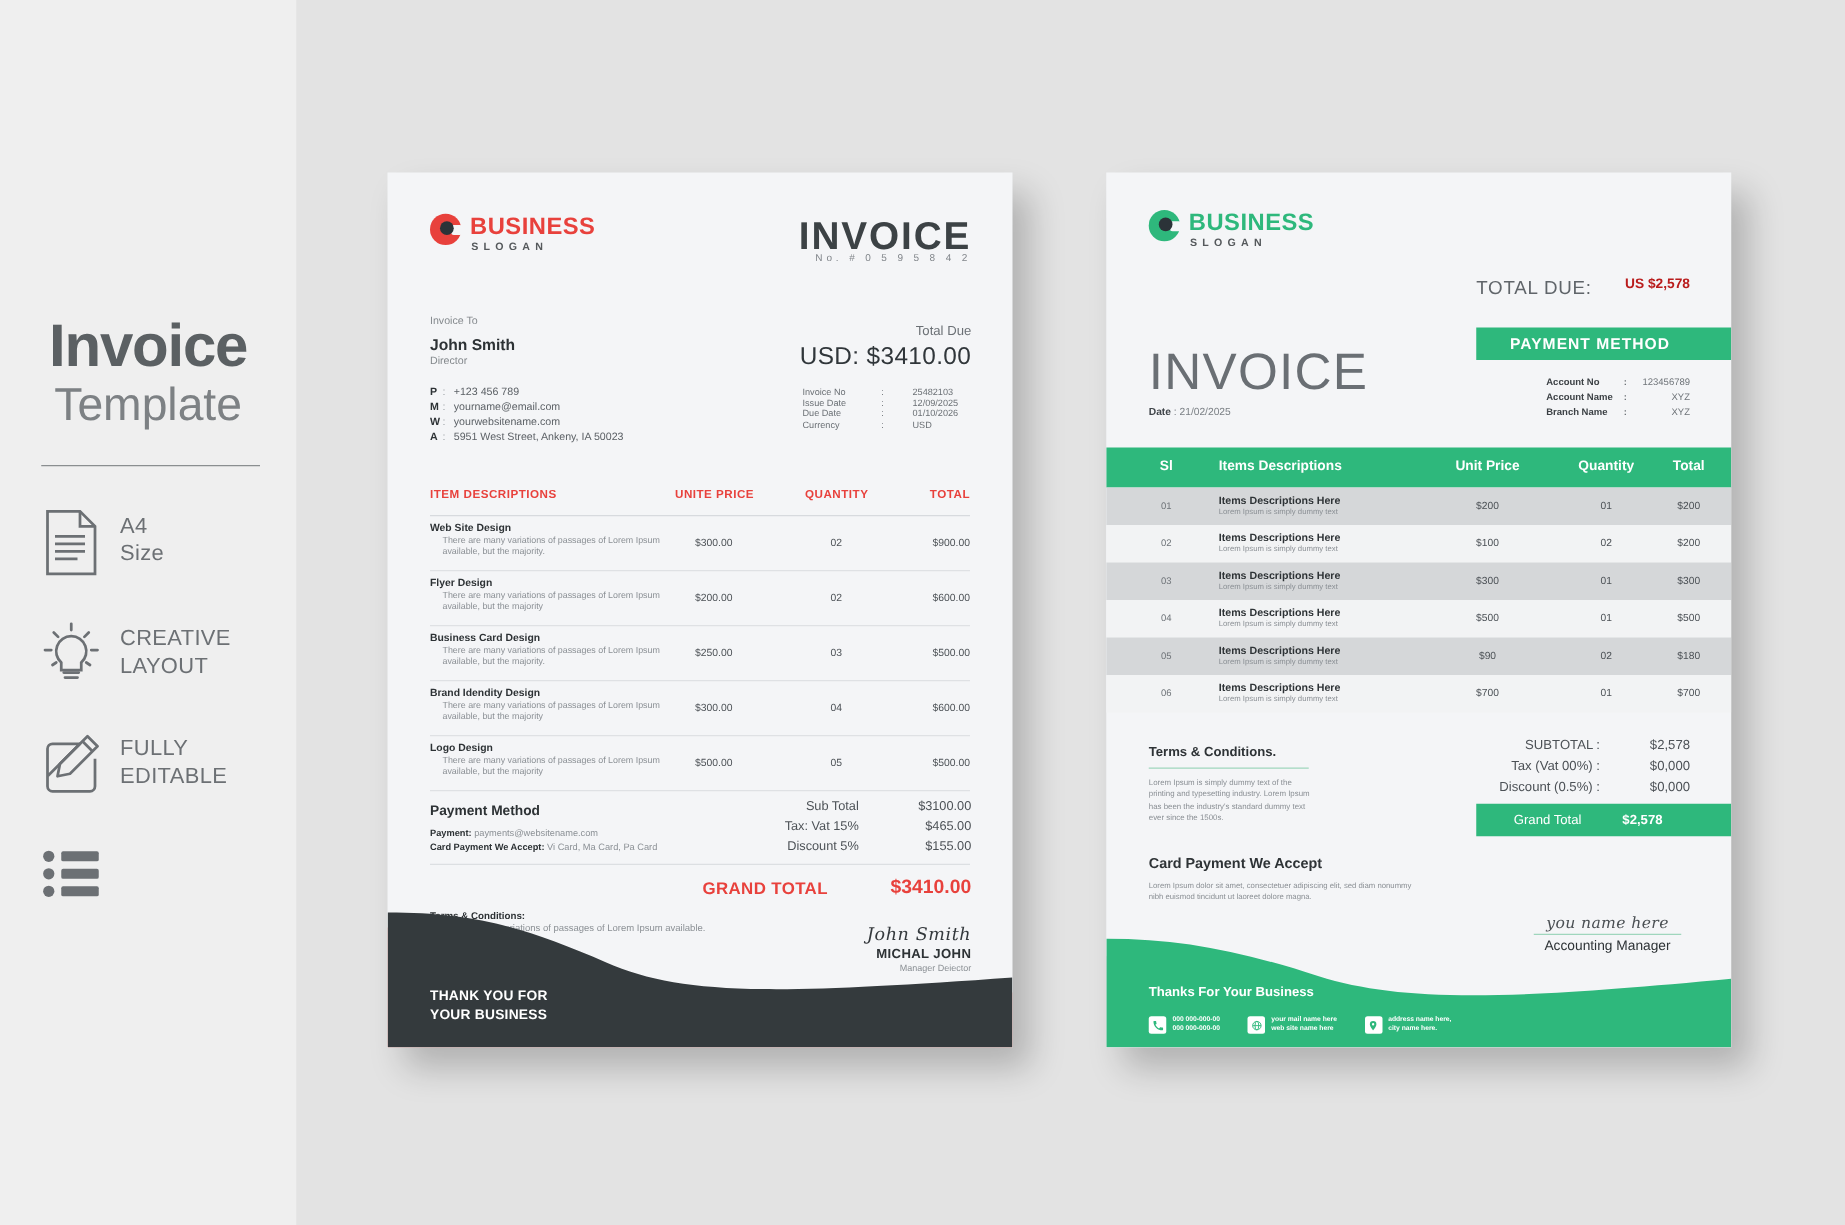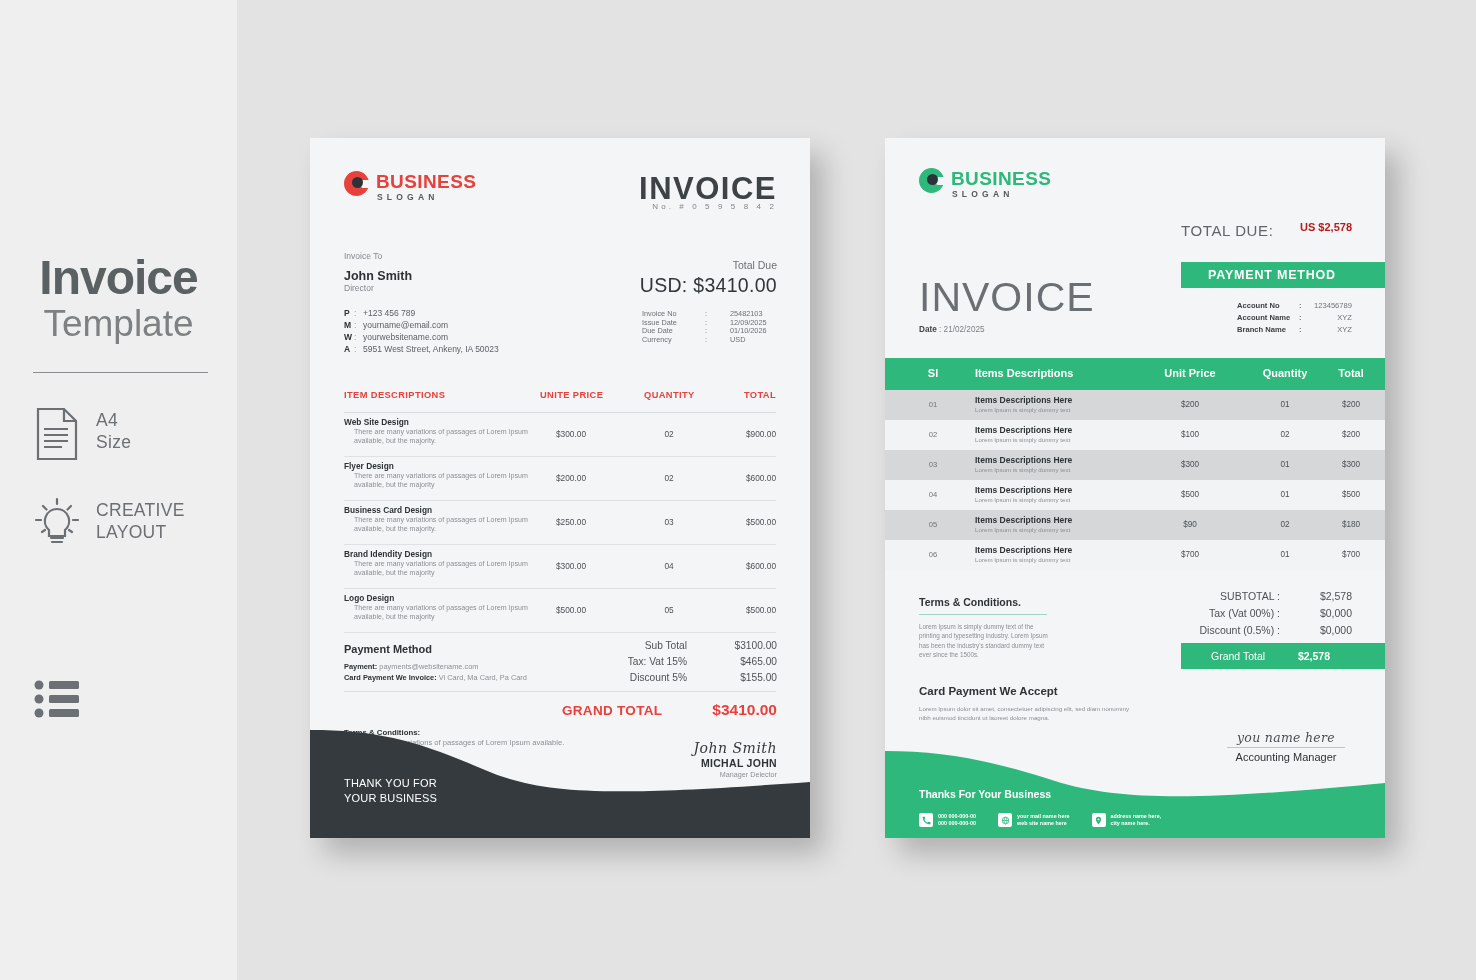--- a/index.html
+++ b/index.html
@@ -119,21 +119,21 @@
   .r-gt-lbl{position:absolute;left:252px;top:565px;font-size:13.5px;font-weight:bold;color:#e8413c;letter-spacing:.3px;}
   .r-gt-val{position:absolute;right:33px;top:563px;font-size:15.5px;font-weight:bold;color:#e8413c;}
   .r-terms-t{position:absolute;left:34px;top:590px;font-size:7.8px;font-weight:bold;color:#2d3235;}
   .r-terms-b{position:absolute;left:34px;top:600px;font-size:7.6px;color:#8b9095;}
   .r-sign{position:absolute;right:33px;top:602px;text-align:right;}
   .r-sign .sg{font-family:"DejaVu Serif", serif;font-style:italic;font-size:14px;color:#34393d;letter-spacing:.5px;}
   .r-sign .sn{font-size:10.5px;font-weight:bold;color:#2d3235;letter-spacing:.3px;margin-top:1px;}
   .r-sign .sr{font-size:7.2px;color:#8b9095;margin-top:1px;}
 
   .r-foot-thanks{
-    position:absolute;left:34px;top:638px;font-size:11px;font-weight:normal;color:#ffffff;
+    position:absolute;left:34px;top:652px;font-size:11px;font-weight:bold;color:#ffffff;
     line-height:15px;letter-spacing:.2px;z-index:4;
   }
 
   
   .g-totaldue-lbl{position:absolute;left:296px;top:84px;font-size:15px;color:#60656a;letter-spacing:.6px;}
   .g-totaldue-val{position:absolute;right:33px;top:83px;font-size:11px;font-weight:bold;color:#b91c1c;}
   .g-paybar{
     position:absolute;left:296px;top:124px;right:0;height:26px;background:#2eb87c;
   }
   .g-paybar span{
@@ -225,20 +225,33 @@
         <path d="M27 14 a12 12 0 0 0 -8 21 v6 h16 v-6 a12 12 0 0 0 -8 -21z"></path>
         <path d="M21 43 h12 M22 47 h10"></path>
         <path d="M27 4 v5 M13 11 l3.5 3.5 M41 11 l-3.5 3.5 M6 25 h5 M43 25 h5 M12 37 l3 -2 M42 37 l-3 -2"></path>
           </g>
         </svg>
     </div>
     <div class="flabel" style="white-space:pre-line">CREATIVE
 LAYOUT</div>
   </div>
 
+  <div class="feature f3">
+    <div class="fico">
+      <svg width="54" height="58" viewBox="0 0 54 58">
+          <g fill="none" stroke="#6c7074" stroke-width="2.2" stroke-linejoin="round">
+        <path d="M8 16 a4 4 0 0 1 4-4 h22 l-26 26 v-22z M8 38 v8 a4 4 0 0 0 4 4 h30 a4 4 0 0 0 4-4 v-22"></path>
+        <path d="M40 6 l8 8 -22 22 -10 2 2-10z"></path>
+            <path d="M36 10 l8 8"></path>
+          </g>
+        </svg>
+    </div>
+    <div class="flabel" style="white-space:pre-line">FULLY
+EDITABLE</div>
+  </div>
 
   <div class="feature f4">
     <div class="fico">
       <svg width="54" height="58" viewBox="0 0 54 58">
           <g fill="#6c7074">
         <circle cx="9" cy="13" r="4.5"></circle>
             <rect x="19" y="9" width="30" height="8" rx="1.5"></rect>
         <circle cx="9" cy="27" r="4.5"></circle>
             <rect x="19" y="23" width="30" height="8" rx="1.5"></rect>
         <circle cx="9" cy="41" r="4.5"></circle>
@@ -335,21 +348,21 @@
   <div class="r-row" style="top:450px">
     <div class="rn">Logo Design</div>
     <div class="rd">There are many variations of passages of Lorem Ipsum available, but the majority</div>
     <div class="rp">$500.00</div>
     <div class="rq">05</div>
     <div class="rtot">$500.00</div>
   </div>
 
   <div class="r-pay-title">Payment Method</div>
   <div class="r-pay-l1"><b>Payment:</b> <span>payments@websitename.com</span></div>
-  <div class="r-pay-l2"><b>Card Payment We Invoice:</b> <span>Vi Card, Ma Card, Pa Card</span></div>
+  <div class="r-pay-l2"><b>Card Payment We Accept:</b> <span>Vi Card, Ma Card, Pa Card</span></div>
 
   <div class="r-sum">
     <div class="srow" style="top:0">
         <span class="sl">Sub Total</span>
         <span class="sv">$3100.00</span>
       </div>
     <div class="srow" style="top:16px">
         <span class="sl">Tax: Vat 15%</span>
         <span class="sv">$465.00</span>
       </div>

